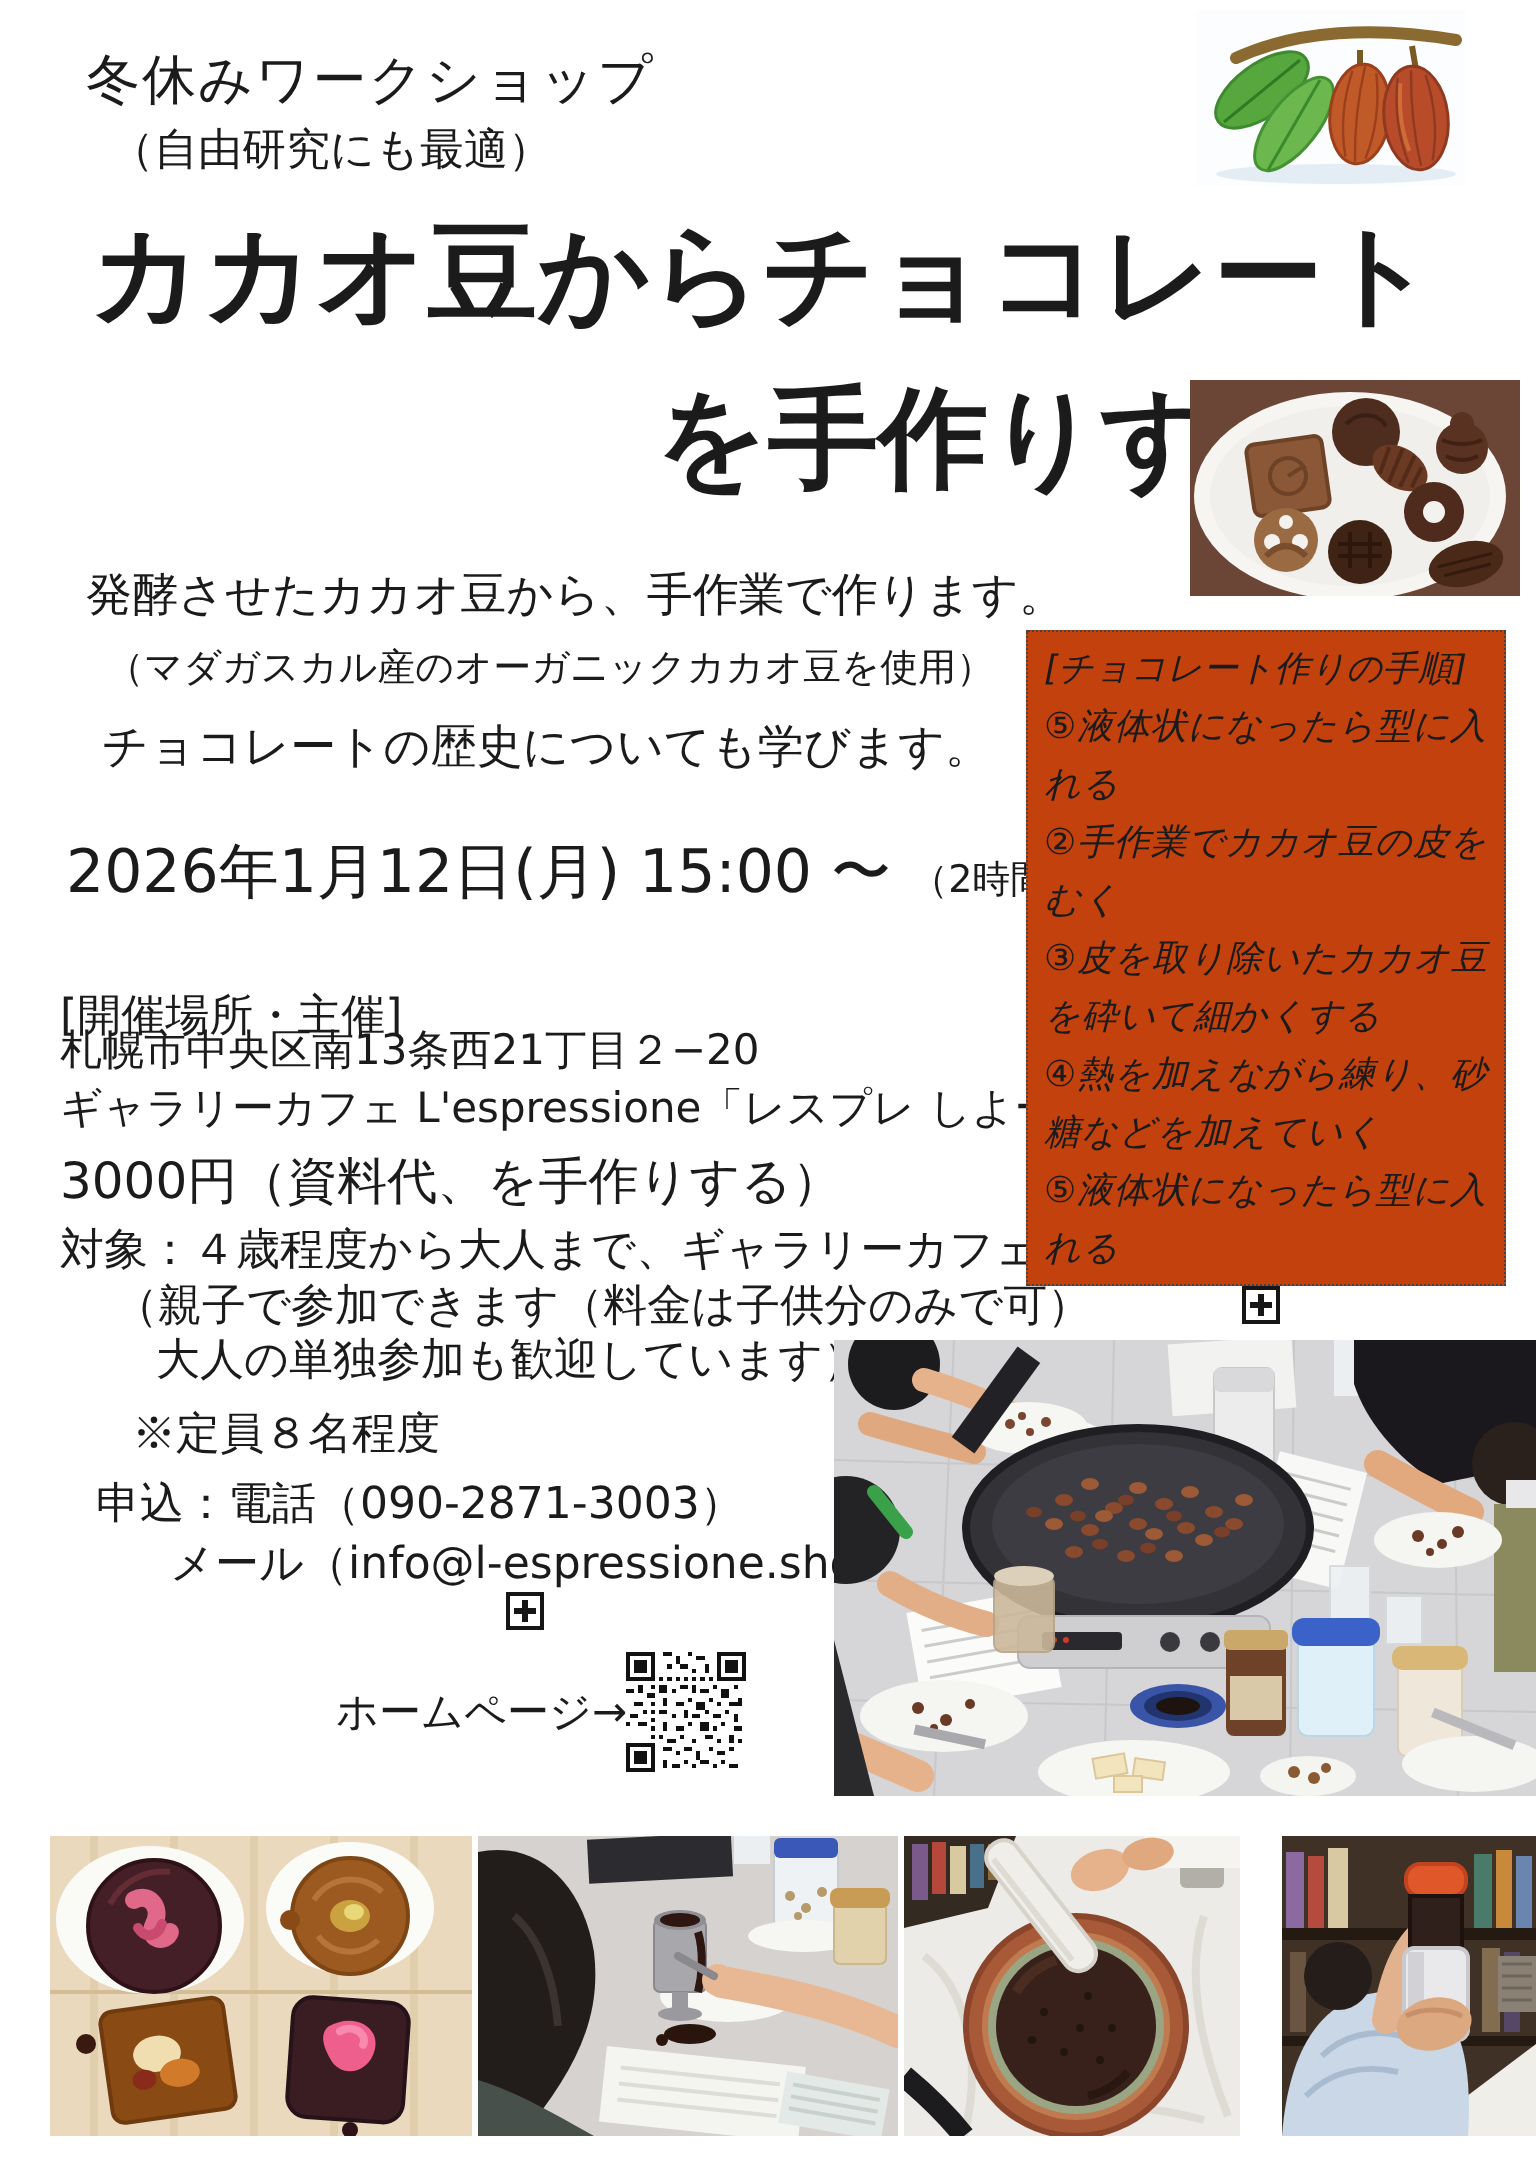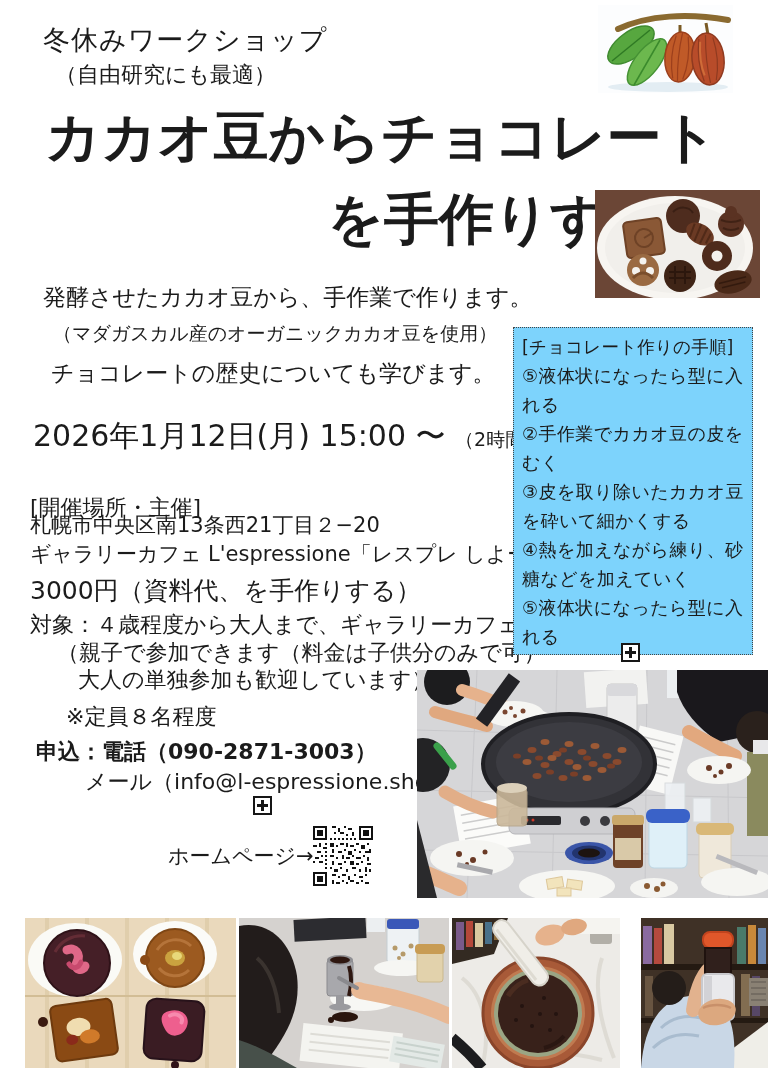--- a/index.html
+++ b/index.html
@@ -17,27 +17,27 @@
   .intro2{left:51px;top:358px;font-size:23px;}
   .dateline{left:33px;top:416px;font-size:30px;}
   .dateline .dur{font-size:19px;}
   .venue-h{left:30px;top:477px;font-size:22px;margin-top:16px;}
   .venue-a{left:30px;top:511px;font-size:21px;}
   .venue-n{left:30px;top:540px;font-size:21px;}
   .price{left:30px;top:574px;font-size:25px;}
   .aud1{left:30px;top:610px;font-size:22px;}
   .aud2{left:57px;top:638px;font-size:22px;}
   .aud3{left:78px;top:665px;font-size:22px;}
-  .cap{left:66px;top:702px;font-size:22px;}
-  .phone{left:36px;top:737px;font-size:22px;font-weight:bold;}
+  .cap{left:66px;top:702px;font-size:22px;font-family:Liberation Mono, monospace;}
+  .phone{left:48px;top:737px;font-size:22px;}
   .email{left:85px;top:767px;font-size:22px;}
   .homepage{left:168px;top:842px;font-size:21px;}
   .steps-box{
-    position:absolute;left:513px;top:327px;width:222px;height:316px;
-    border:1.5px dotted #444;padding:5px 8px;background:#7dd3fc;
+    position:absolute;left:513px;top:315px;width:222px;height:316px;
+    border:1.5px dotted #444;padding:5px 8px;background:#c2410c;font-style:italic;
   }
   .steps-box .sh{font-size:17.5px;line-height:28px;letter-spacing:.2px;}
   .steps-box .st{font-size:18px;line-height:29px;letter-spacing:.4px;white-space:normal;}
   .plusbox{position:absolute;width:15px;height:15px;border:2.5px solid #161616;background:#fff;z-index:5;}
   .plusbox::before{content:"";position:absolute;left:50%;top:2px;bottom:2px;width:2.5px;margin-left:-1.25px;background:#161616;}
   .plusbox::after{content:"";position:absolute;top:50%;left:2px;right:2px;height:2.5px;margin-top:-1.25px;background:#161616;}
   .pb1{left:253px;top:796px;}
   .pb2{left:621px;top:643px;}
   .photo{position:absolute;overflow:hidden;}
   svg{display:block;}

